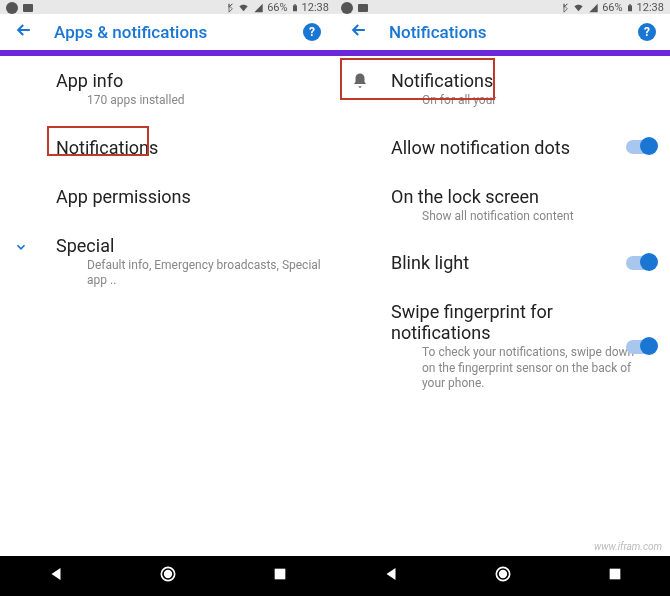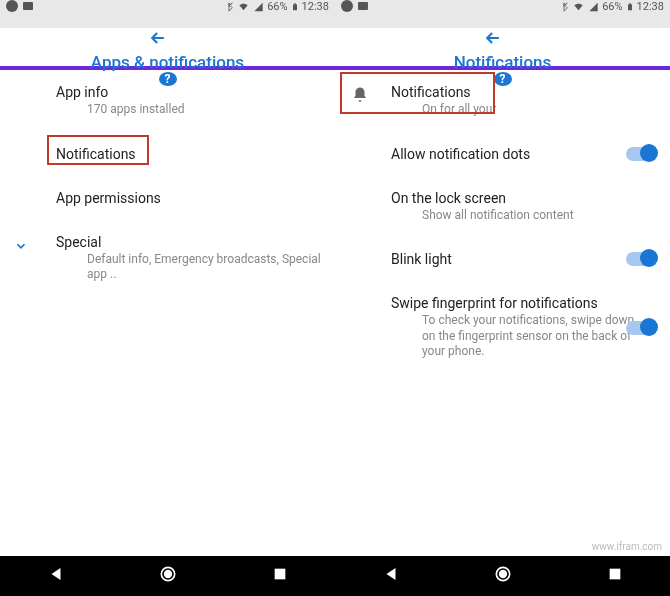--- a/index.html
+++ b/index.html
@@ -1,40 +1,40 @@
 <!DOCTYPE html>
 <html><head>
 <meta charset="utf-8">
 <style>
 * { margin: 0; padding: 0; box-sizing: border-box; }
 body { font-family: Roboto, Arial, sans-serif; background: #fff; width: 670px; height: 596px; overflow: hidden; position: relative; }
 .container { display: flex; width: 100%; height: 100%; }
 .screen { width: 335px; height: 596px; position: relative; background: #fff; }
-.status-bar { height: 28px; background: #e8e8e8; display: flex; align-items: flex-start; justify-content: space-between; padding: 0 6px; font-size: 11px; color: #555; }
+.status-bar { height: 14px; background: #e8e8e8; display: flex; align-items: flex-end; justify-content: space-between; padding: 0 6px; font-size: 11px; color: #555; }
 .status-left { display: flex; gap: 4px; align-items: center; }
 .status-right { display: flex; gap: 3px; align-items: center; }
 .status-icon { display: inline-flex; }
-.app-header { height: 42px; display: flex; align-items: center; padding: 0 14px; border-bottom: 4px solid #6d28d9; flex-direction: column; }
+.app-header { height: 42px; display: flex; align-items: center; padding: 0 14px; border-bottom: 6px solid #6d28d9; }
 .back-arrow { color: #1976d2; margin-right: 20px; }
 .header-title { color: #1976d2; font-size: 17px; font-weight: 500; flex: 1; }
 .help-icon { width: 18px; height: 18px; border-radius: 50%; background: #1976d2; color: #fff; display: flex; align-items: center; justify-content: center; font-size: 12px; font-weight: bold; }
 .content { padding: 0; }
 .setting-row { padding: 14px 14px 14px 56px; position: relative; }
 .setting-row.with-icon { padding-left: 56px; }
 .row-icon { position: absolute; left: 16px; top: 16px; color: #666; }
-.row-title { font-size: 14px; color: #222; }
+.row-title { font-size: 18px; color: #222; }
 .row-sub { font-size: 12px; color: #888; margin-top: 2px; line-height: 1.3; margin-left: 31px; }
 .highlight { border: 2.5px solid #c0392b; position: absolute; pointer-events: none; }
 .toggle { position: absolute; right: 14px; top: 50%; transform: translateY(-50%); width: 30px; height: 14px; border-radius: 7px; background: #a8c7ef; }
 .toggle::after { content: ""; position: absolute; right: -2px; top: -3px; width: 18px; height: 18px; border-radius: 50%; background: #1976d2; }
 .setting-row.toggle-row { }
 .expand-icon { position: absolute; left: 14px; top: 18px; color: #1976d2; }
 .nav-bar { position: absolute; bottom: 0; left: 0; right: 0; height: 40px; background: #000; display: flex; align-items: center; justify-content: space-around; }
 .nav-btn { color: #fff; }
-.watermark { position: absolute; bottom: 44px; right: 8px; font-size: 10px; color: #bbb; }
+.watermark { position: absolute; bottom: 44px; right: 8px; font-size: 10px; color: #bbb; font-style: italic; }
 </style>
 </head>
 <body>
 
 <div class="container">
 
 <div class="screen">
   <div class="status-bar">
     <div class="status-left">
       <span class="status-icon">

